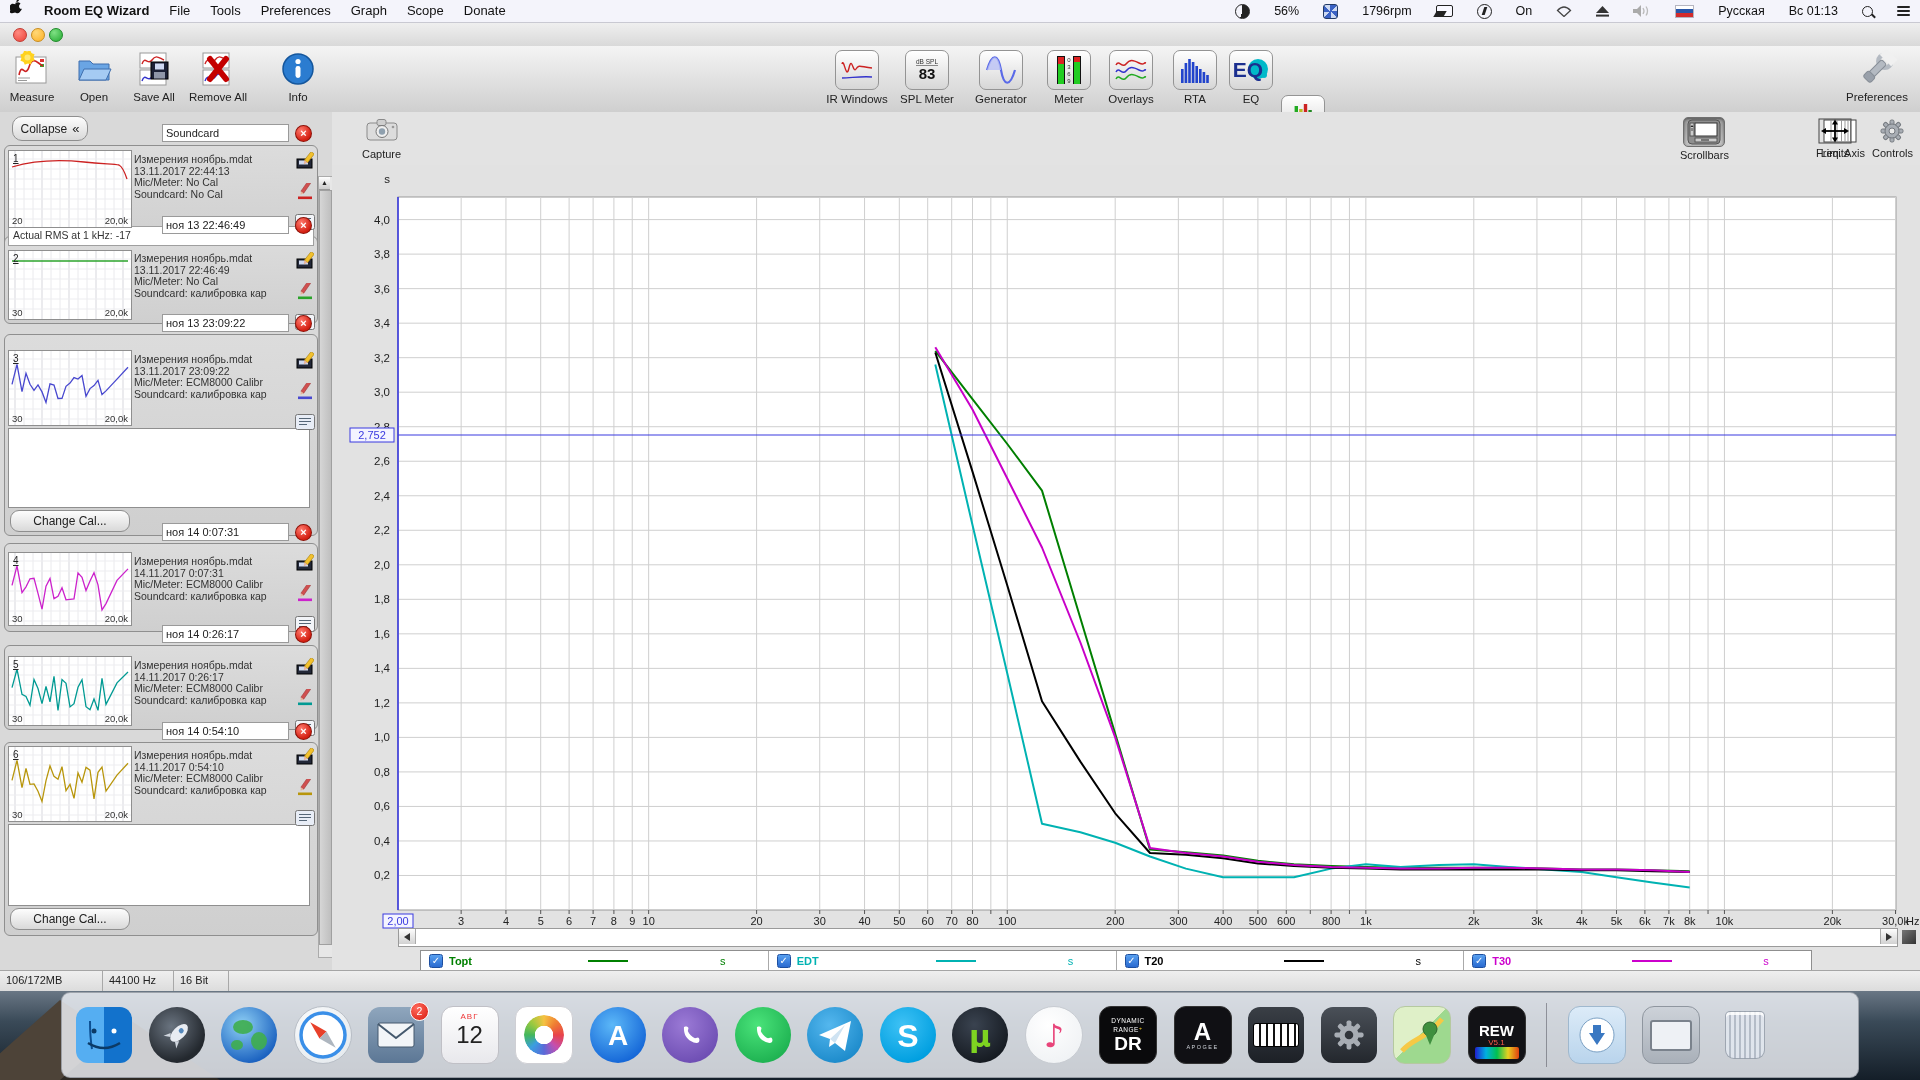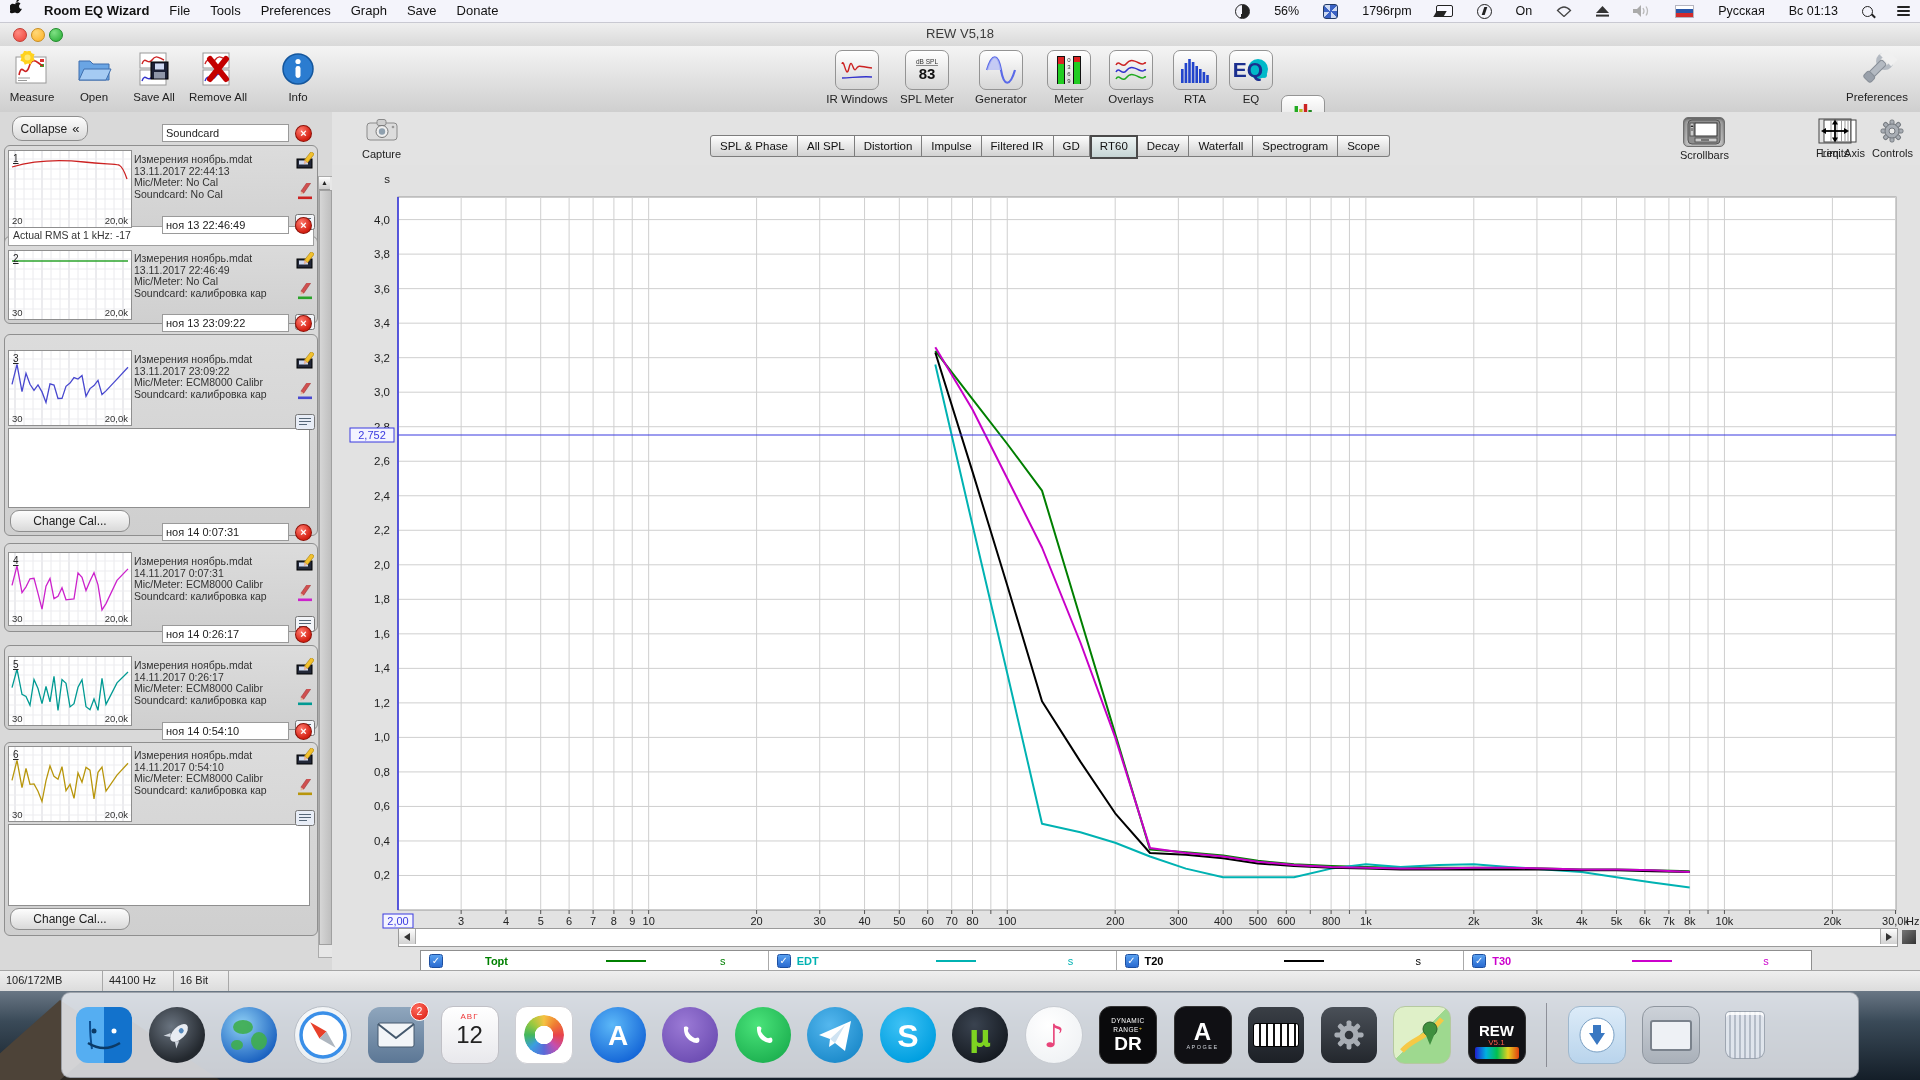--- a/index.html
+++ b/index.html
@@ -136,21 +136,21 @@
   <div class="mb-left" id="mbLeft">
       <span class="mb-item"><svg width="14" height="16" viewBox="0 0 14 16">
           <path d="M9.7 0.4c.1 1-.3 1.9-.9 2.6-.6.7-1.6 1.2-2.5 1.1-.1-.9.4-1.9 1-2.5C7.9.9 8.9.4 9.7.4zM12.9 12.1c-.5 1.1-.7 1.6-1.4 2.5-.9 1.3-2.2 2.9-3.7 2.9-1.4 0-1.8-.9-3.6-.9-1.8 0-2.2.9-3.6.9C-.9 17.5-2 15.8-2.9 14.5z" transform="translate(1,-1.6) scale(.85)" fill="#111"></path>
           <path d="M7 4.8c1 0 2.3-.6 3.4-.5 1.4.1 2.4.7 3.1 1.7-1.2.8-2 1.8-1.9 3.4.1 1.9 1.1 2.9 2.2 3.4-.3.9-.7 1.7-1.3 2.6-.8 1.2-1.7 2.4-2.9 2.4-1.1 0-1.5-.7-2.9-.7s-1.8.7-2.9.7c-1.2 0-2.1-1.3-2.9-2.5C-.4 13.1-1 10.1.2 8 .9 6.8 2.2 6 3.5 6c1.2 0 2.4.8 3.5.8z" transform="translate(0,-1) scale(.78)" fill="#111"></path>
         </svg></span>
       <span class="mb-item app">Room EQ Wizard</span>
       <span class="mb-item">File</span>
       <span class="mb-item">Tools</span>
       <span class="mb-item">Preferences</span>
       <span class="mb-item">Graph</span>
-      <span class="mb-item">Save</span>
+      <span class="mb-item">Scope</span>
       <span class="mb-item">Donate</span>
     </div>
   <div class="mb-right" id="mbRight">
       <span class="mb-ic">
         <span class="gauge"></span>
       </span>
       <span>56%</span>
       <span class="mb-ic">
         <span class="fan"></span>
       </span>
@@ -198,21 +198,20 @@
           <i></i>
         </span>
       </span>
     </div>
 </div>
 
 <div id="titlebar">
   <span class="tl" style="left:13px;background:radial-gradient(circle at 35% 30%,#ff8a80,#ec4339);border:1px solid #c23a32;"></span>
   <span class="tl" style="left:31px;background:radial-gradient(circle at 35% 30%,#ffd878,#fdb023);border:1px solid #c98c1d;"></span>
   <span class="tl" style="left:49px;background:radial-gradient(circle at 35% 30%,#7fe084,#23aa31);border:1px solid #1d8a28;"></span>
-  <div id="wtitle">REW V5,18</div>
 </div>
 
 <div id="toolbar">
     <div class="tb-item" style="left: -4px; width: 72px;">
       <div class="ic">
         <svg width="38" height="36">
           <rect x="3" y="6" width="30" height="26" fill="#fff" stroke="#999"></rect>
           <rect x="27" y="8" width="4" height="3" fill="#d33"></rect>
           <rect x="27" y="13" width="4" height="3" fill="#3a3"></rect>
           <path d="M6 24 C9 10,12 28,16 16 S24 12,30 15" stroke="#c22" fill="none" stroke-width="1.6"></path>
@@ -774,33 +773,20 @@
     <div class="gtool" style="left:30px;top:6px;">
       <span class="ic" id="captureIcon"><svg width="32" height="24">
             <rect x="1" y="5" width="30" height="17" rx="3" fill="#dcdcdc" stroke="#8a8a8a"></rect>
             <rect x="11" y="1.5" width="9" height="6" rx="2" fill="#cfcfcf" stroke="#8a8a8a"></rect>
             <circle cx="16" cy="13.5" r="6" fill="#efefef" stroke="#777"></circle>
             <circle cx="16" cy="13.5" r="3.2" fill="#8fa0ae"></circle>
             <circle cx="27" cy="9" r="1.3" fill="#999"></circle>
           </svg></span>
       <span class="lb">Capture</span>
     </div>
-    <div id="tabs">
-        <span class="tab">SPL &amp; Phase</span>
-        <span class="tab">All SPL</span>
-        <span class="tab">Distortion</span>
-        <span class="tab">Impulse</span>
-        <span class="tab">Filtered IR</span>
-        <span class="tab">GD</span>
-        <span class="tab active">RT60</span>
-        <span class="tab">Decay</span>
-        <span class="tab">Waterfall</span>
-        <span class="tab">Spectrogram</span>
-        <span class="tab">Scope</span>
-      </div>
     <div id="gtools">
         <div class="gtool" style="left: 1348px; top: 5px;">
           <div class="toolbtnbox pressed">
             <svg width="34" height="26">
               <rect x="1" y="1" width="32" height="24" rx="4" fill="#8f8f8f" stroke="#555"></rect>
               <rect x="8" y="4" width="22" height="13" fill="#fff" stroke="#333"></rect>
               <rect x="3" y="4" width="4" height="13" fill="#ccc" stroke="#555"></rect>
               <path d="M5 6 l1.5 2 h-3z" fill="#222"></path>
               <rect x="3.5" y="9" width="3" height="3" fill="#888"></rect>
               <rect x="8" y="19" width="22" height="4" fill="#ccc" stroke="#555"></rect>
@@ -1026,21 +1012,21 @@
         <span class="tri-l"></span>
       </div>
     <div class="sbtn r">
         <span class="tri-r"></span>
       </div>
   </div>
   <div id="grip"></div>
   <div id="legend">
       <div class="lcell">
         <span class="cb">✓</span>
-        <span class="lname" style="color: rgb(0, 128, 0); margin-left: 36px;">Topt</span>
+        <span class="lname" style="color: rgb(0, 128, 0);">Topt</span>
         <span class="lline" style="border-top-color: rgb(0, 128, 0);"></span>
         <span class="lunit" style="color: rgb(0, 128, 0);">s</span>
       </div>
       <div class="lcell">
         <span class="cb">✓</span>
         <span class="lname" style="color: rgb(0, 178, 178);">EDT</span>
         <span class="lline" style="border-top-color: rgb(0, 178, 178);"></span>
         <span class="lunit" style="color: rgb(0, 178, 178);">s</span>
       </div>
       <div class="lcell">

